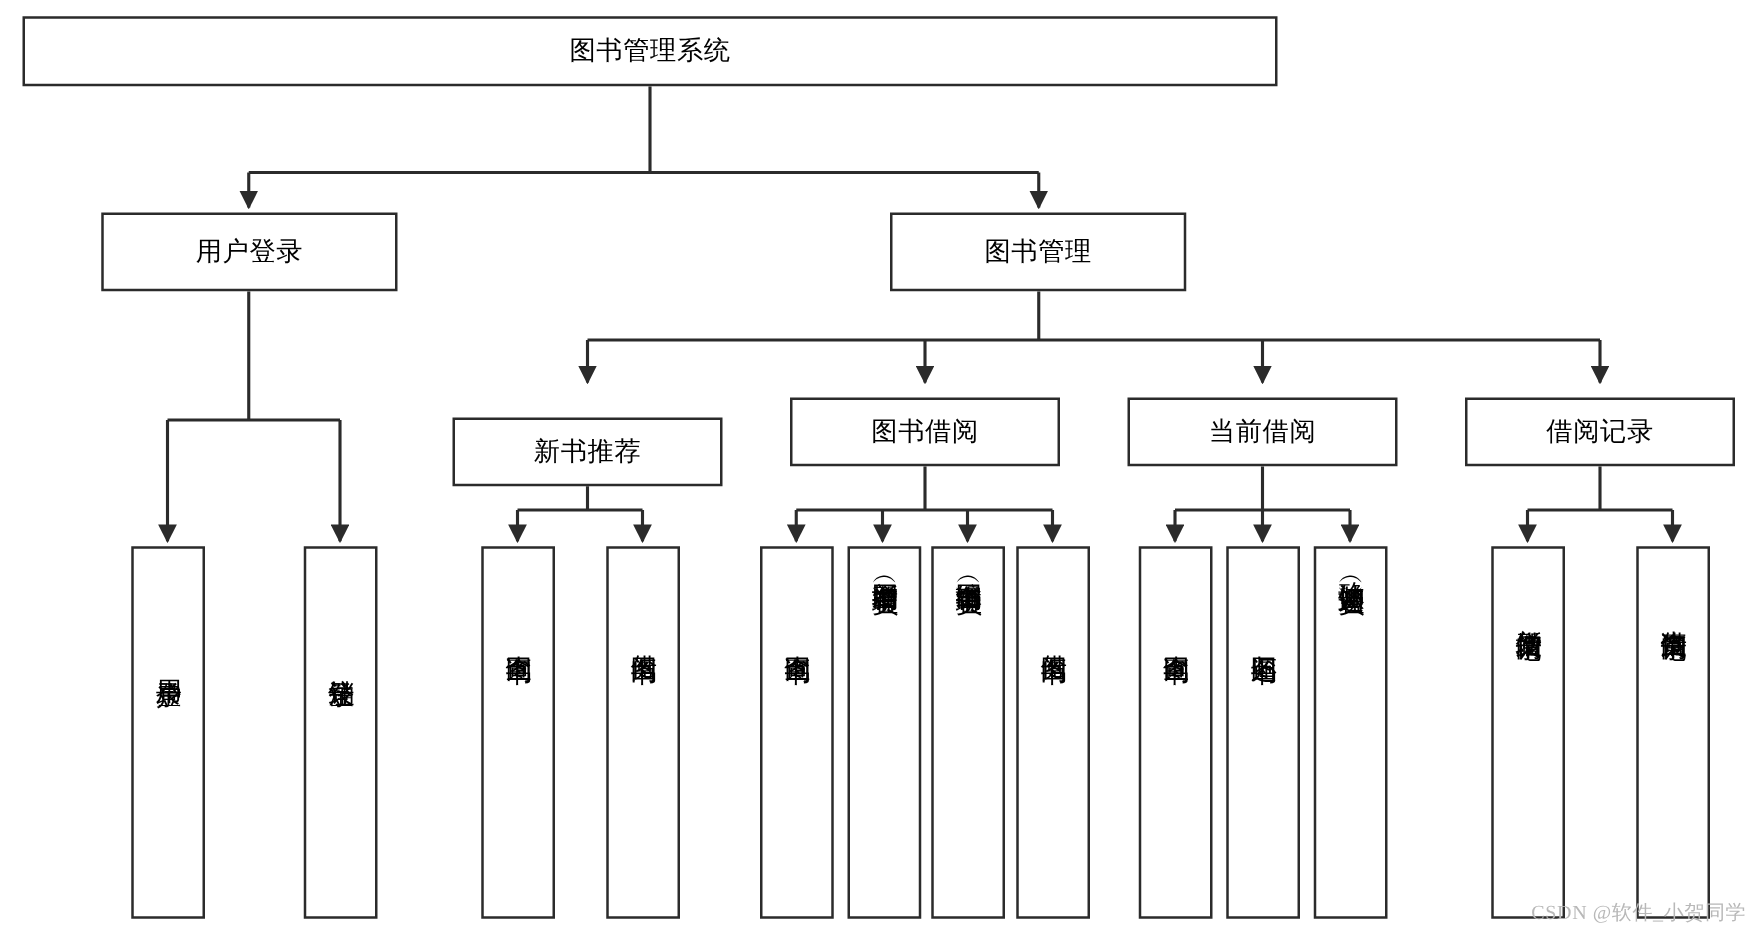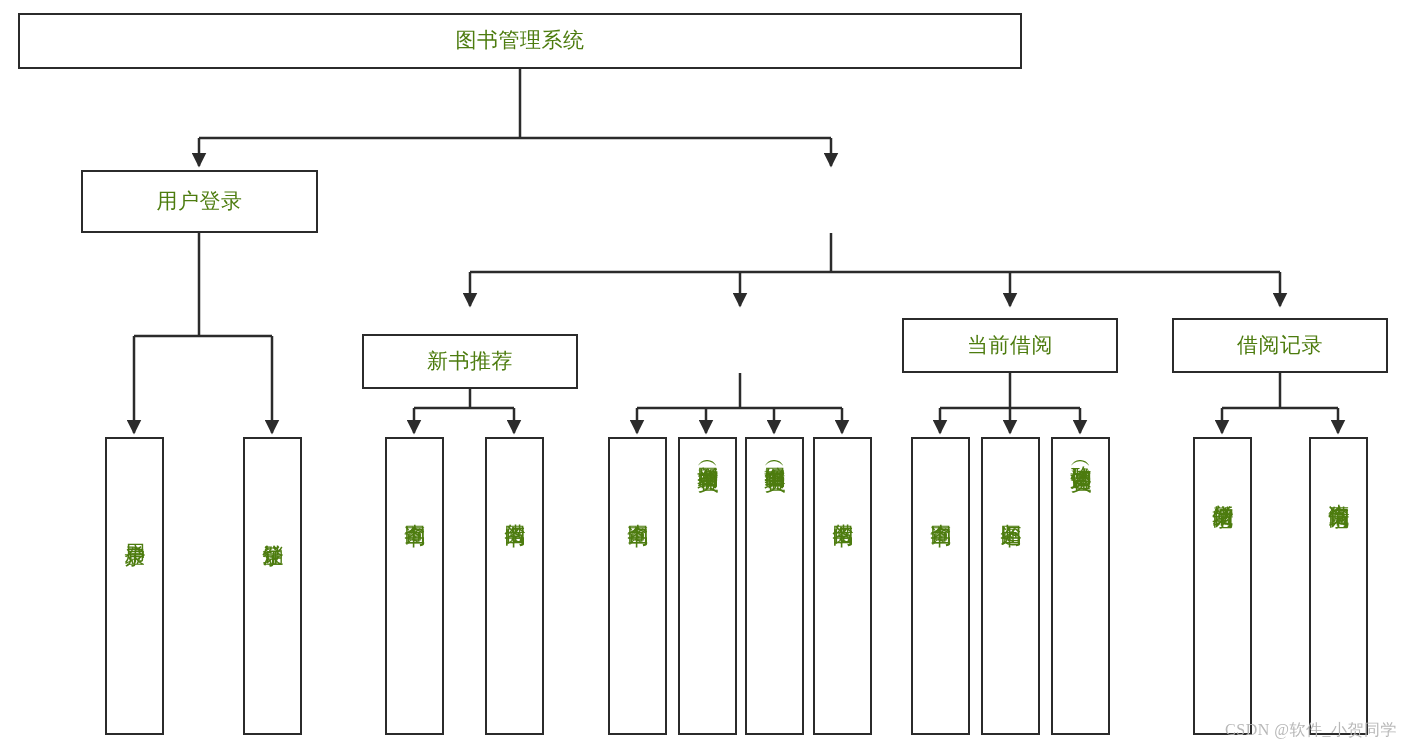--- a/index.html
+++ b/index.html
@@ -30,21 +30,21 @@
     position: absolute;
     box-sizing: border-box;
     background: #ffffff;
     border: 2px solid #2b2b2b;
     display: flex;
     align-items: center;
     justify-content: center;
     z-index: 2;
   }
   .node .lbl {
-    color: #4d7c0f;
+    color: #000000;
     line-height: 1.12;
     white-space: pre;
   }
   
   .node.h .lbl {
     font-size: 21px;
     letter-spacing: 0.5px;
   }
   
   .node.v {
@@ -139,24 +139,30 @@
     </g>
   </svg>
 
   <div class="node h" style="left:18px; top:13px; width:1004px; height:56px;">
     <span class="lbl">图书管理系统</span>
   </div>
 
   <div class="node h" style="left:81px; top:170px; width:237px; height:63px;">
     <span class="lbl">用户登录</span>
   </div>
+  <div class="node h" style="left:712px; top:170px; width:237px; height:63px;">
+    <span class="lbl">图书管理</span>
+  </div>
 
   <div class="node h" style="left:362px; top:318px; width:216px; height:55px;margin-top:16px;">
     <span class="lbl">新书推荐</span>
   </div>
+  <div class="node h" style="left:632px; top:318px; width:216px; height:55px;">
+    <span class="lbl">图书借阅</span>
+  </div>
   <div class="node h" style="left:1172px; top:318px; width:216px; height:55px;">
     <span class="lbl">借阅记录</span>
   </div>
   <div class="node h" style="left:902px; top:318px; width:216px; height:55px;">
     <span class="lbl">当前借阅</span>
   </div>
 
   <div class="node v mid" style="left:105px; top:437px; width:59px; height:298px;">
     <span class="lbl">用户登录</span>
   </div>

